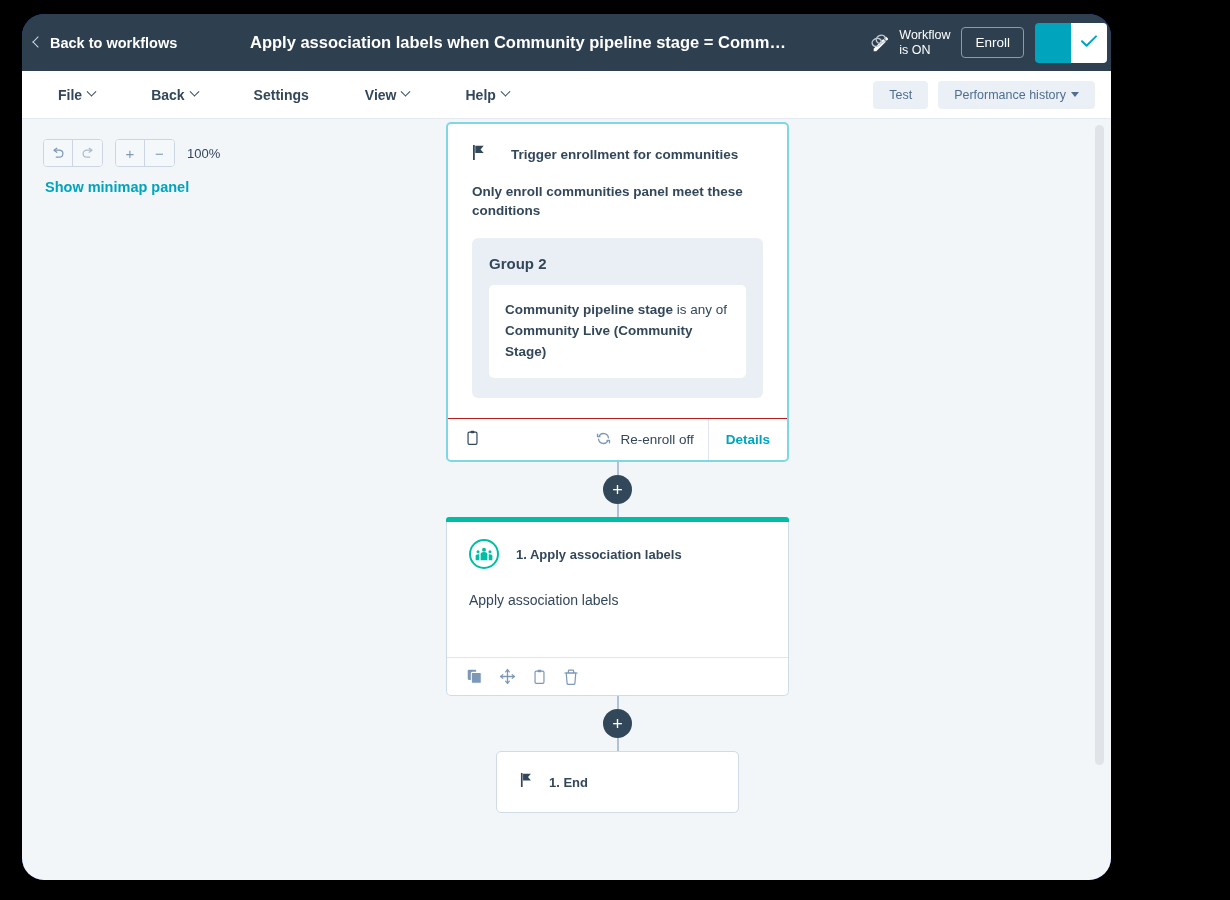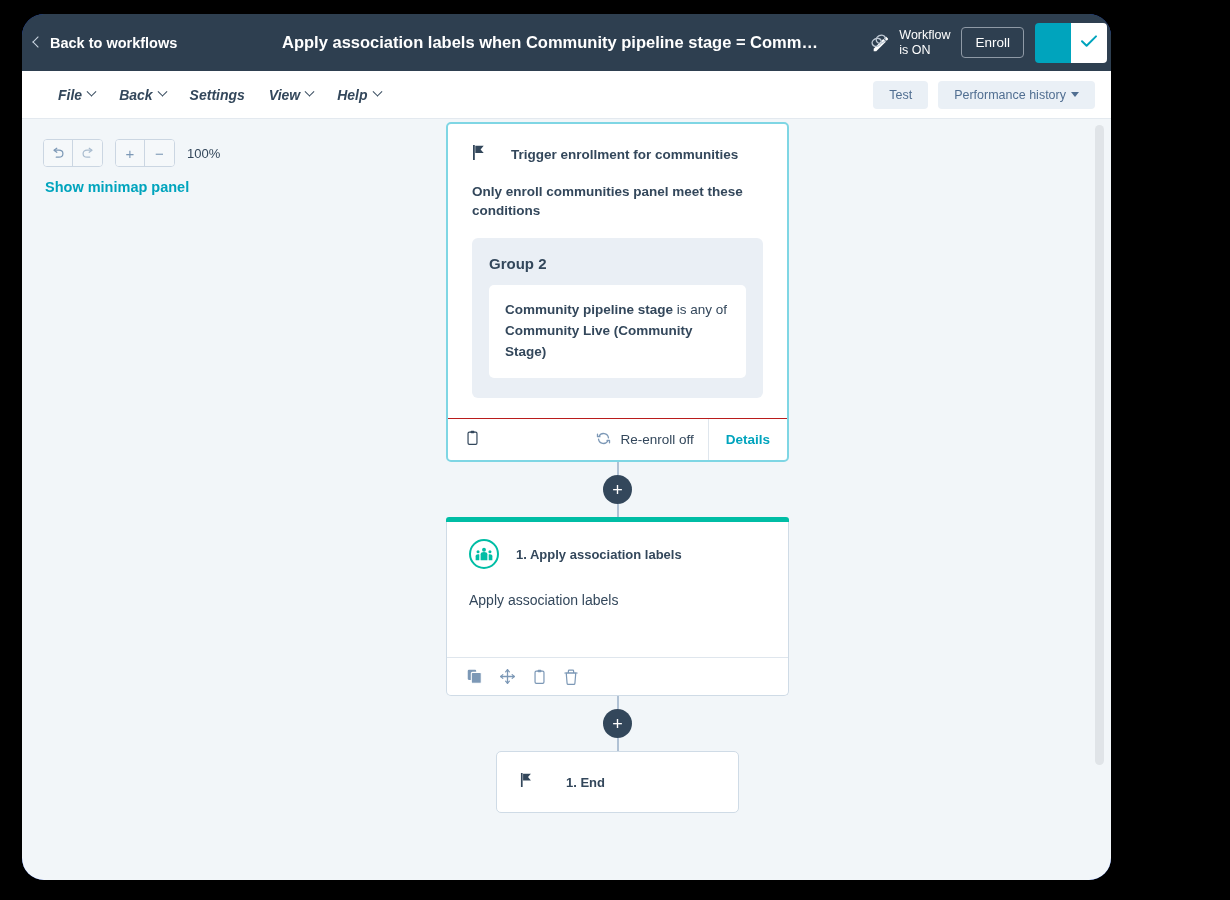--- a/index.html
+++ b/index.html
@@ -44,21 +44,20 @@
     width: 8px; height: 8px;
     border-left: 1.6px solid #cbd6e2;
     border-bottom: 1.6px solid #cbd6e2;
     transform: rotate(45deg);
     margin-top: -1px;
   }
   #wf-title {
     position: absolute;
     left: 228px;
     width: 600px;
-    text-align: center;
     color: #ffffff;
     font-size: 16.5px;
     font-weight: bold;
     white-space: nowrap;
     overflow: hidden;
     text-overflow: ellipsis;
   }
   #edit-pencil {
     position: absolute;
     left: 848px;
@@ -115,21 +114,21 @@
     display: flex;
     align-items: center;
   }
   .menu-item {
     display: flex; align-items: center; gap: 6px;
     color: #33475b;
     font-size: 14px;
     font-weight: bold;
     cursor: pointer;
   }
-  #menu-left { display: flex; gap: 24px; margin-left: 36px; font-style: italic; }
+  #menu-left { display: flex; gap: 56px; margin-left: 36px; }
   .chev-down {
     display: inline-block;
     width: 7px; height: 7px;
     border-right: 1.6px solid #33475b;
     border-bottom: 1.6px solid #33475b;
     transform: rotate(45deg) translate(-2px,-2px);
   }
   #menu-right {
     position: absolute;
     right: 16px;
@@ -324,21 +323,21 @@
   .action-footer .fico { cursor: pointer; display: flex; }
 
   
   #end-card {
     width: 243px;
     margin: 0 auto;
     background: #ffffff;
     border: 1px solid #cfdbe6;
     border-radius: 5px;
     height: 62px;
-    display: flex; align-items: center; gap: 32px;
+    display: flex; align-items: center; gap: 15px;
     padding-left: 23px;
   }
   .end-label { color: #33475b; font-size: 13px; font-weight: bold; }
 
   
   #scroll-track {
     position: absolute;
     right: 6px; top: 0;
     width: 11px; height: 100%;
   }

